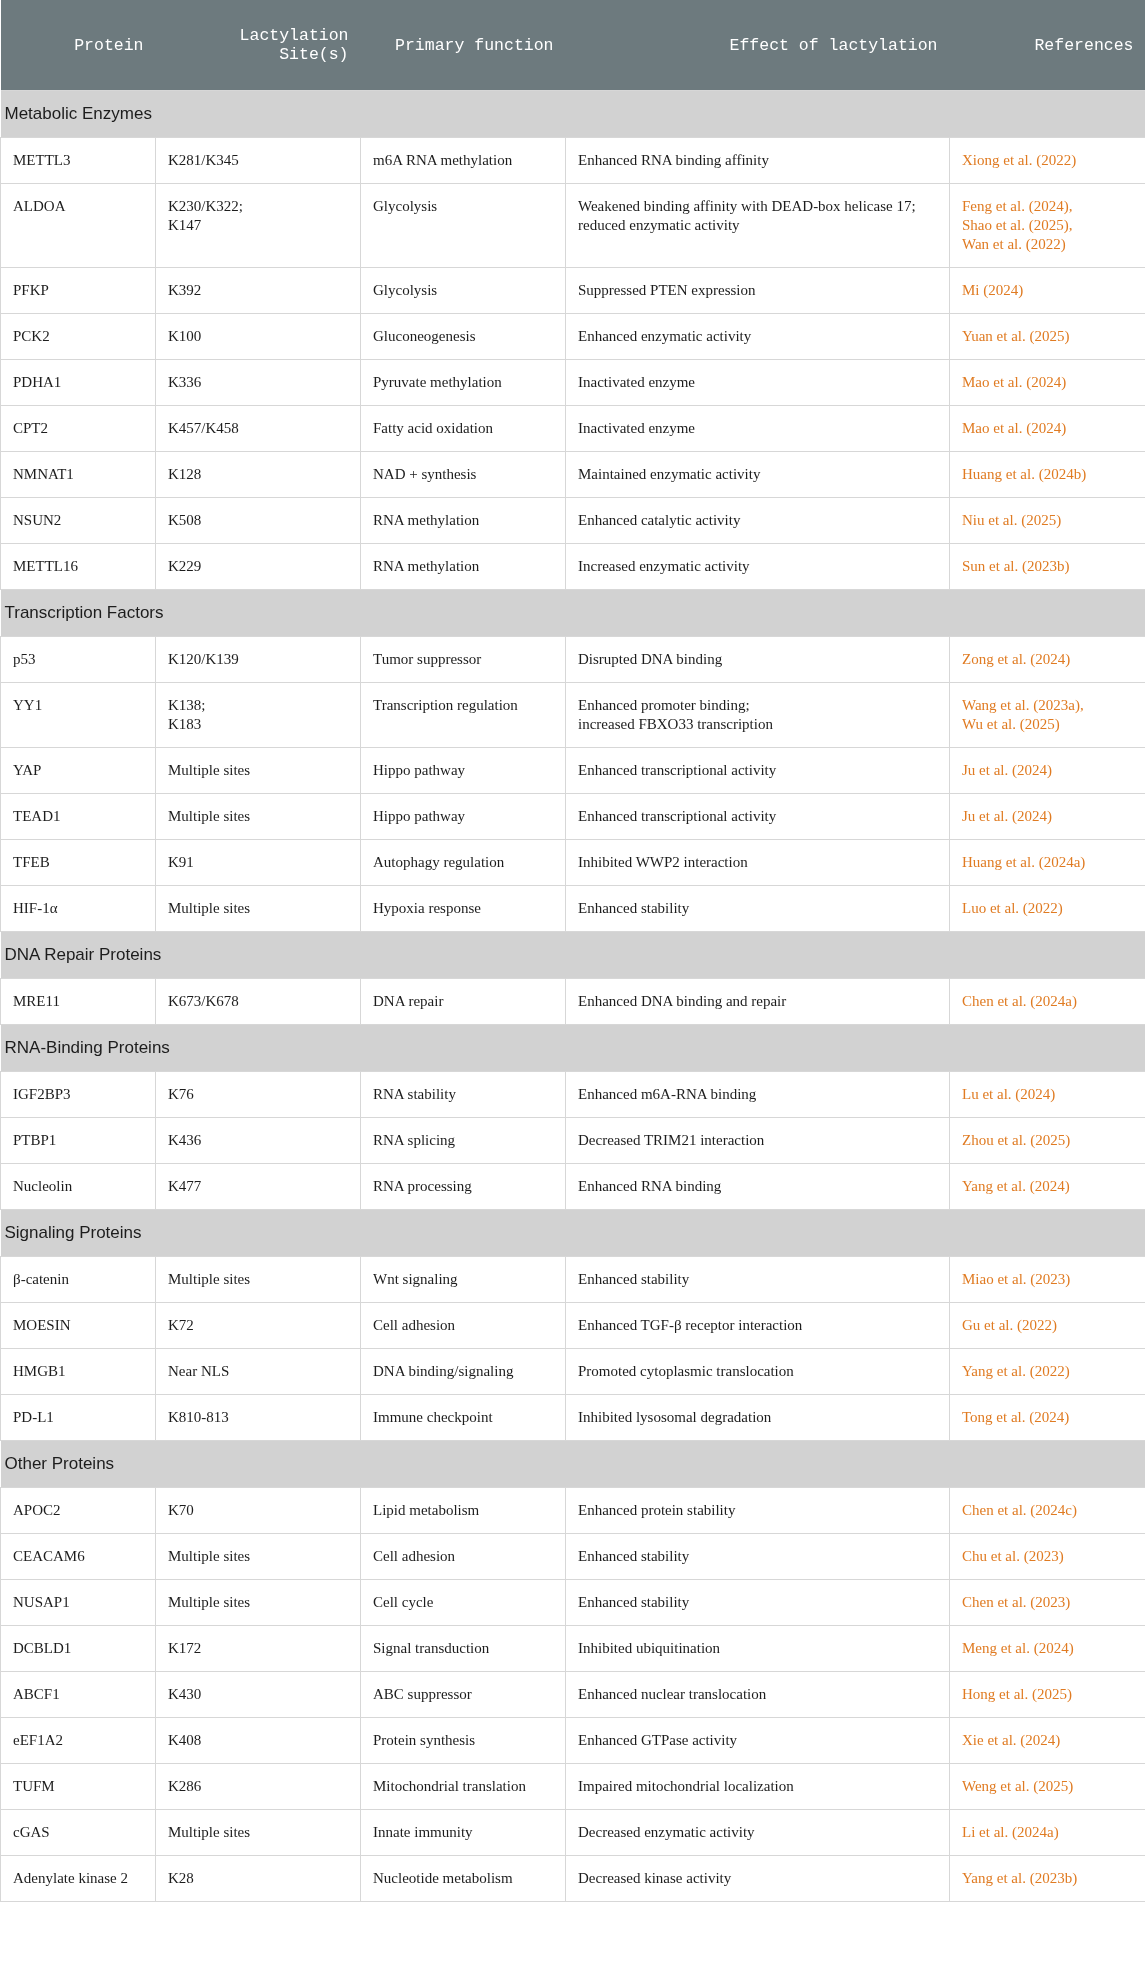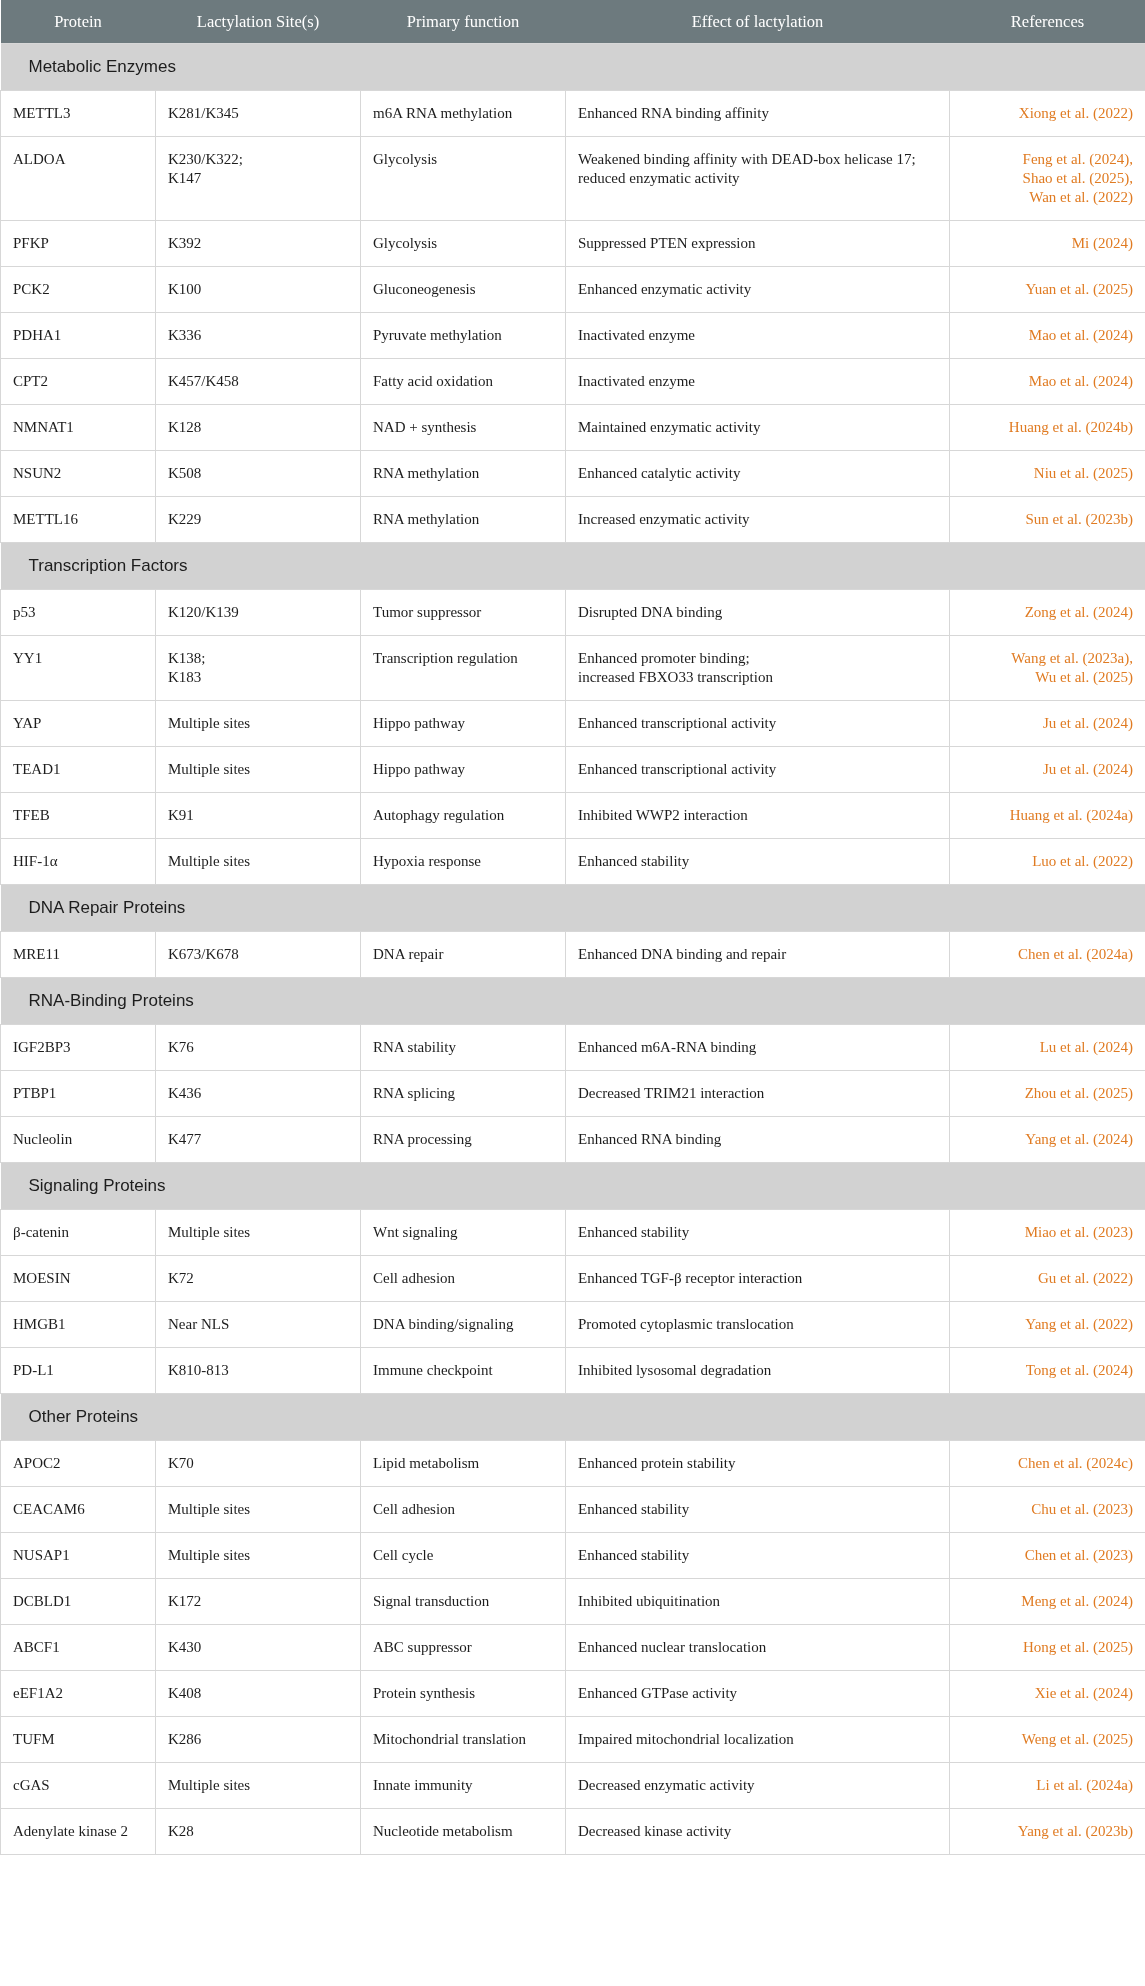--- a/index.html
+++ b/index.html
@@ -19,52 +19,52 @@
   }
   col.c1 { width: 155px; }
   col.c2 { width: 205px; }
   col.c3 { width: 205px; }
   col.c4 { width: 384px; }
   col.c5 { width: 196px; }
 
   thead th {
     background: var(--header-bg, #6d7a7e);
     color: var(--header-text, #ffffff);
-    font-family: Liberation Serif, serif;
+    font-family: Liberation Mono, monospace;
     font-weight: 400;
     font-size: 16.5px;
     line-height: 19px;
-    text-align: center;
-    padding: 12px 12px;
+    text-align: right;
+    padding: 26px 12px;
     vertical-align: middle;
   }
 
   tbody td {
     font-size: 15px;
     line-height: 19px;
     padding: 13px 12px;
     vertical-align: top;
     border: 1px solid var(--border, #d7d7d7);
     white-space: pre-line;
     word-wrap: break-word;
   }
 
   tbody td.refs {
-    text-align: right;
+    text-align: left;
     color: var(--accent, #e07b22);
     cursor: pointer;
   }
 
   tr.section-row td {
     background: var(--section-bg, #d2d2d2);
     font-family: "Liberation Sans", sans-serif;
     font-size: 17px;
     line-height: 20px;
     color: #1d1d1d;
-    padding: 13px 28px;
+    padding: 13px 4px;
     border-left: none;
     border-right: none;
     white-space: normal;
   }
 </style>
 </head>
 <body>
 
 <table id="lactylation-table">
   <colgroup>

